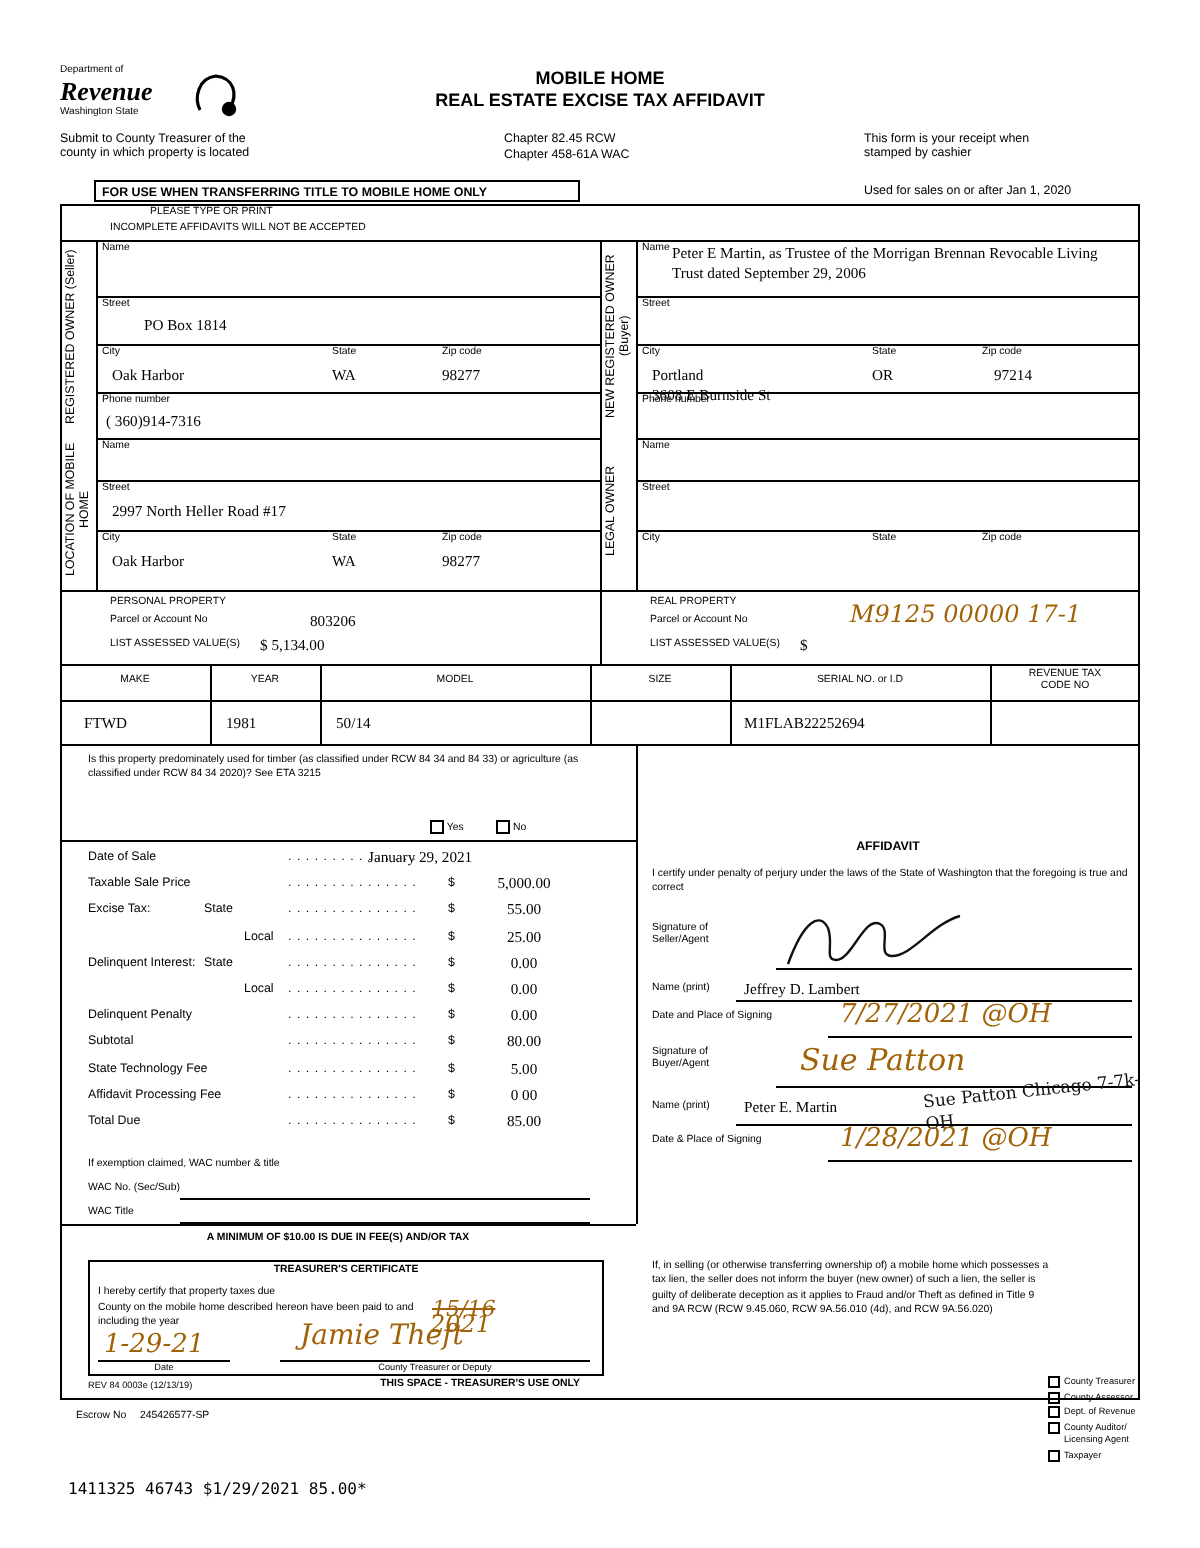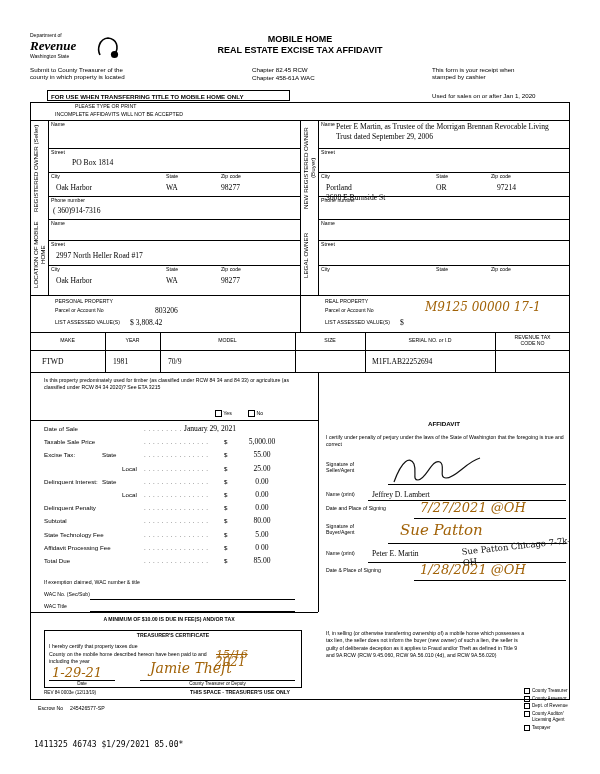--- a/index.html
+++ b/index.html
@@ -128,21 +128,21 @@
   <div class="abs print" style="left:436px;top:276px;"></div>
   <div class="abs print" style="left:491px;top:276px;"></div>
 
   <div class="abs hline" style="left:30px;top:295px;width:540px;"></div>
   <div class="abs vline" style="left:300px;top:295px;height:37px;"></div>
 
   <div class="abs tiny" style="left:55px;top:299px;">PERSONAL PROPERTY</div>
   <div class="abs tiny" style="left:55px;top:308px;">Parcel or Account No</div>
   <div class="abs print" style="left:155px;top:306px;">803206</div>
   <div class="abs tiny" style="left:55px;top:320px;">LIST ASSESSED VALUE(S)</div>
-  <div class="abs print" style="left:130px;top:318px;">$  3,808.42</div>
+  <div class="abs print" style="left:130px;top:318px;">$  5,134.00</div>
 
   <div class="abs tiny" style="left:325px;top:299px;">REAL PROPERTY</div>
   <div class="abs tiny" style="left:325px;top:308px;">Parcel or Account No</div>
   <div class="abs hand" style="left:425px;top:300px;font-size:12px;">M9125 00000 17-1</div>
   <div class="abs tiny" style="left:325px;top:320px;">LIST ASSESSED VALUE(S)</div>
   <div class="abs print" style="left:400px;top:318px;">$</div>
 
   <div class="abs hline" style="left:30px;top:332px;width:540px;"></div>
   <div class="abs hline" style="left:30px;top:350px;width:540px;"></div>
   <div class="abs hline" style="left:30px;top:372px;width:540px;"></div>
@@ -155,21 +155,21 @@
   <div class="abs tiny ctr" style="left:30px;top:338px;width:75px;">MAKE</div>
   <div class="abs tiny ctr" style="left:105px;top:338px;width:55px;">YEAR</div>
   <div class="abs tiny ctr" style="left:160px;top:338px;width:135px;">MODEL</div>
   <div class="abs tiny ctr" style="left:295px;top:338px;width:70px;">SIZE</div>
   <div class="abs tiny ctr" style="left:365px;top:338px;width:130px;">SERIAL NO. or I.D</div>
   <div class="abs tiny ctr" style="left:495px;top:335px;width:75px;white-space:pre-line;">REVENUE TAX
 CODE NO</div>
 
   <div class="abs print" style="left:42px;top:357px;">FTWD</div>
   <div class="abs print" style="left:113px;top:357px;">1981</div>
-  <div class="abs print" style="left:168px;top:357px;">70/9</div>
+  <div class="abs print" style="left:168px;top:357px;">50/14</div>
   <div class="abs print" style="left:302px;top:357px;"></div>
   <div class="abs print" style="left:372px;top:357px;text-align:right;">M1FLAB22252694</div>
   <div class="abs print" style="left:502px;top:357px;"></div>
 
   <div class="abs vline" style="left:318px;top:372px;height:240px;"></div>
 
   <div class="abs tiny" style="left:44px;top:377px;width:266px;line-height:1.35;">Is this property predominately used for timber (as classified under RCW 84 34 and 84 33) or agriculture (as classified under RCW 84 34 2020)? See ETA 3215</div>
   <div class="abs tiny" style="left:215px;top:410px;"><span class="chk"></span> <span>Yes</span></div>
   <div class="abs tiny" style="left:248px;top:410px;"><span class="chk"></span> <span>No</span></div>
   <div class="abs hline" style="left:30px;top:420px;width:288px;"></div>

